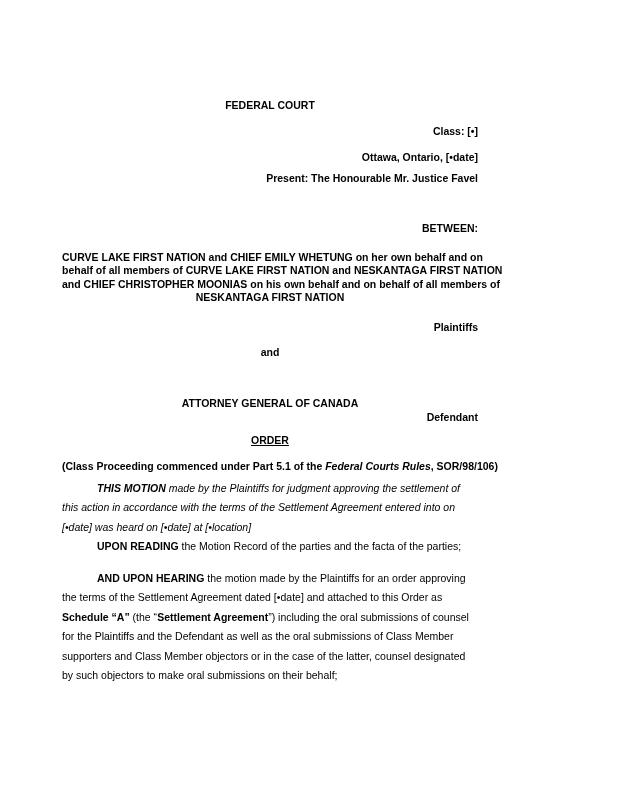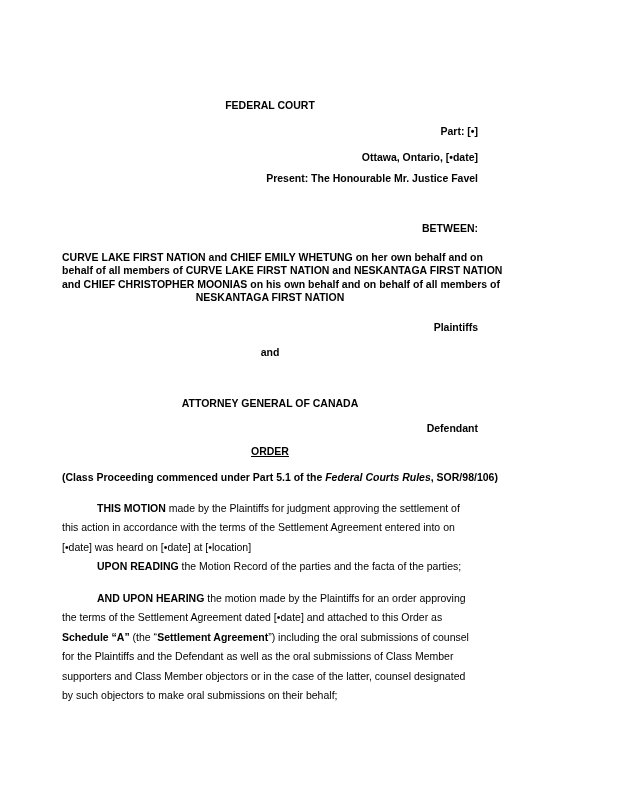--- a/index.html
+++ b/index.html
@@ -29,42 +29,42 @@
   .place-line  { margin-top: 12px; }
   .present-line{ margin-top: 7px; }
   .between     { margin-top: 36px; }
 
   .party-block { margin-top: 16px; }
   .party-block .pline { line-height: 13.4px; font-weight: bold; text-align: center; white-space: nowrap; }
 
   .plaintiffs-line { margin-top: 15px; }
   .and-line        { margin-top: 11px; }
   .defendant-name  { margin-top: 37px; }
-  .defendant-line  { margin-top: 11px; }
+  .defendant-line  { }
   .order-title     { margin-top: 9px; }
   .order-subtitle  { margin-top: 12px; }
 
   .bodypara {
     margin: 0;
     line-height: 19.5px;
     text-indent: 35px;
     text-align: left;
   }
-  .p1 { margin-top: 15px; }
+  .p1 { margin-top: 6px; font-style: italic; }
   .p2 { margin-top: 0; }
   .p3 { margin-top: 12px; }
 </style>
 </head>
 <body>
 
 <div class="page">
 
   <div class="hline b center court-title">FEDERAL COURT</div>
 
-  <div class="hline b right date-line">Part: [•]</div>
+  <div class="hline b right date-line">Class: [•]</div>
 
 
   <div class="hline b left place-line">Ottawa, Ontario, [•date]</div>
 
   <div class="hline b left present-line">Present: The Honourable Mr. Justice Favel</div>
 
   <div class="hline b left between">BETWEEN:</div>
 
   <div class="party-block">
     <div class="pline">CURVE LAKE FIRST NATION and CHIEF EMILY WHETUNG on her own behalf and on</div>

